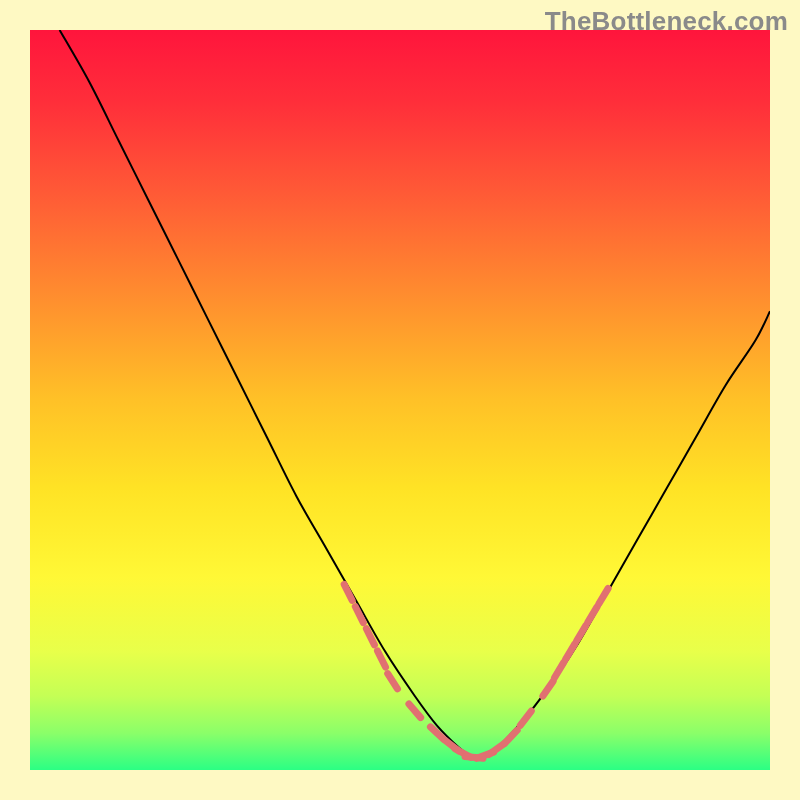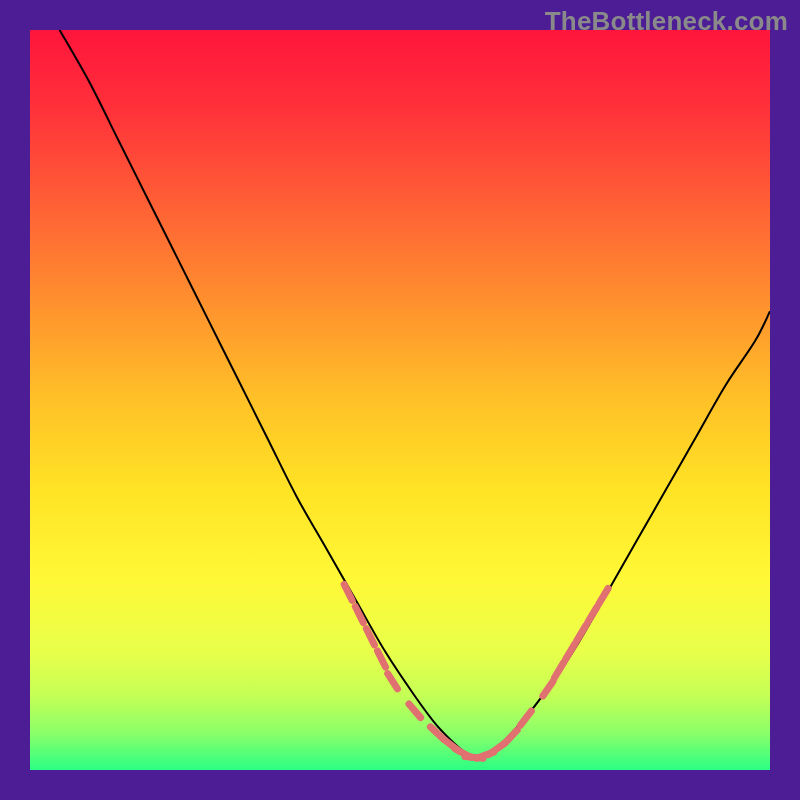--- a/index.html
+++ b/index.html
@@ -9,21 +9,21 @@
     height: 800px;
     background: #000000;
     overflow: hidden;
   }
   .frame {
     position: absolute;
     left: 0;
     top: 0;
     width: 800px;
     height: 800px;
-    background: #4c1d95;
+    background: #fef9c3;
   }
   .plot {
     position: absolute;
     left: 30px;
     top: 30px;
     width: 740px;
     height: 740px;
     overflow: hidden;
   }
   .watermark {

